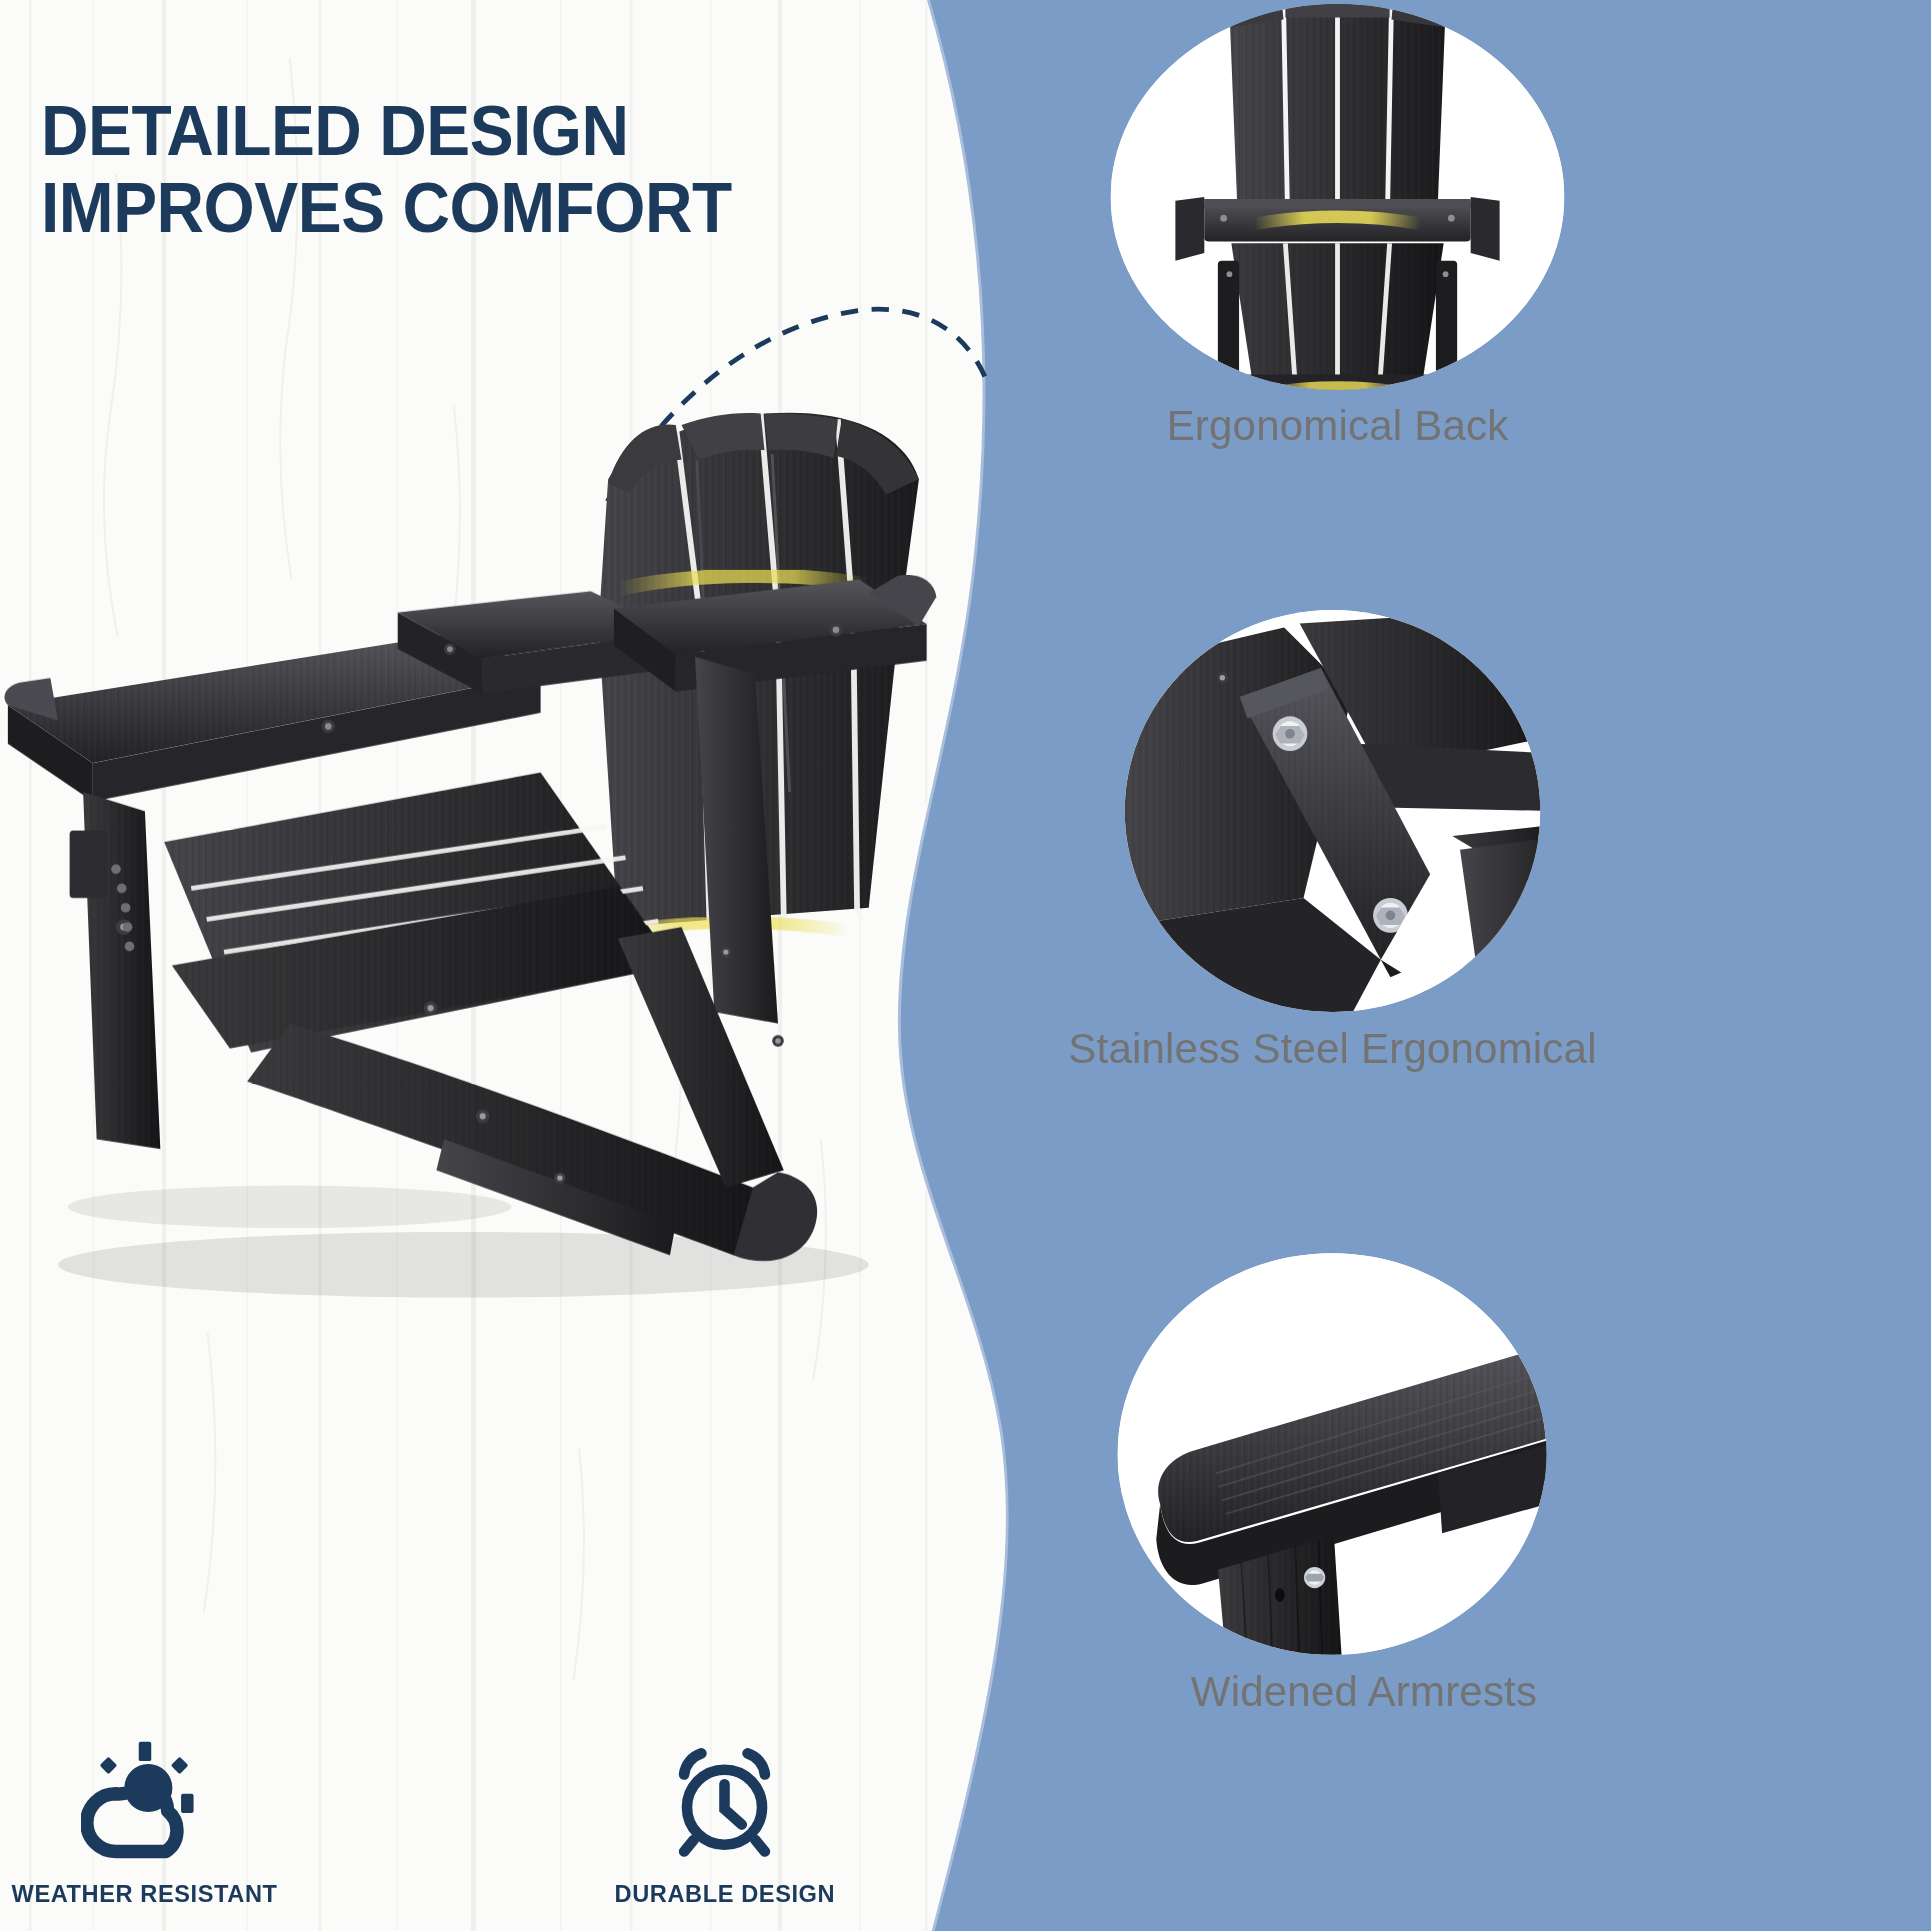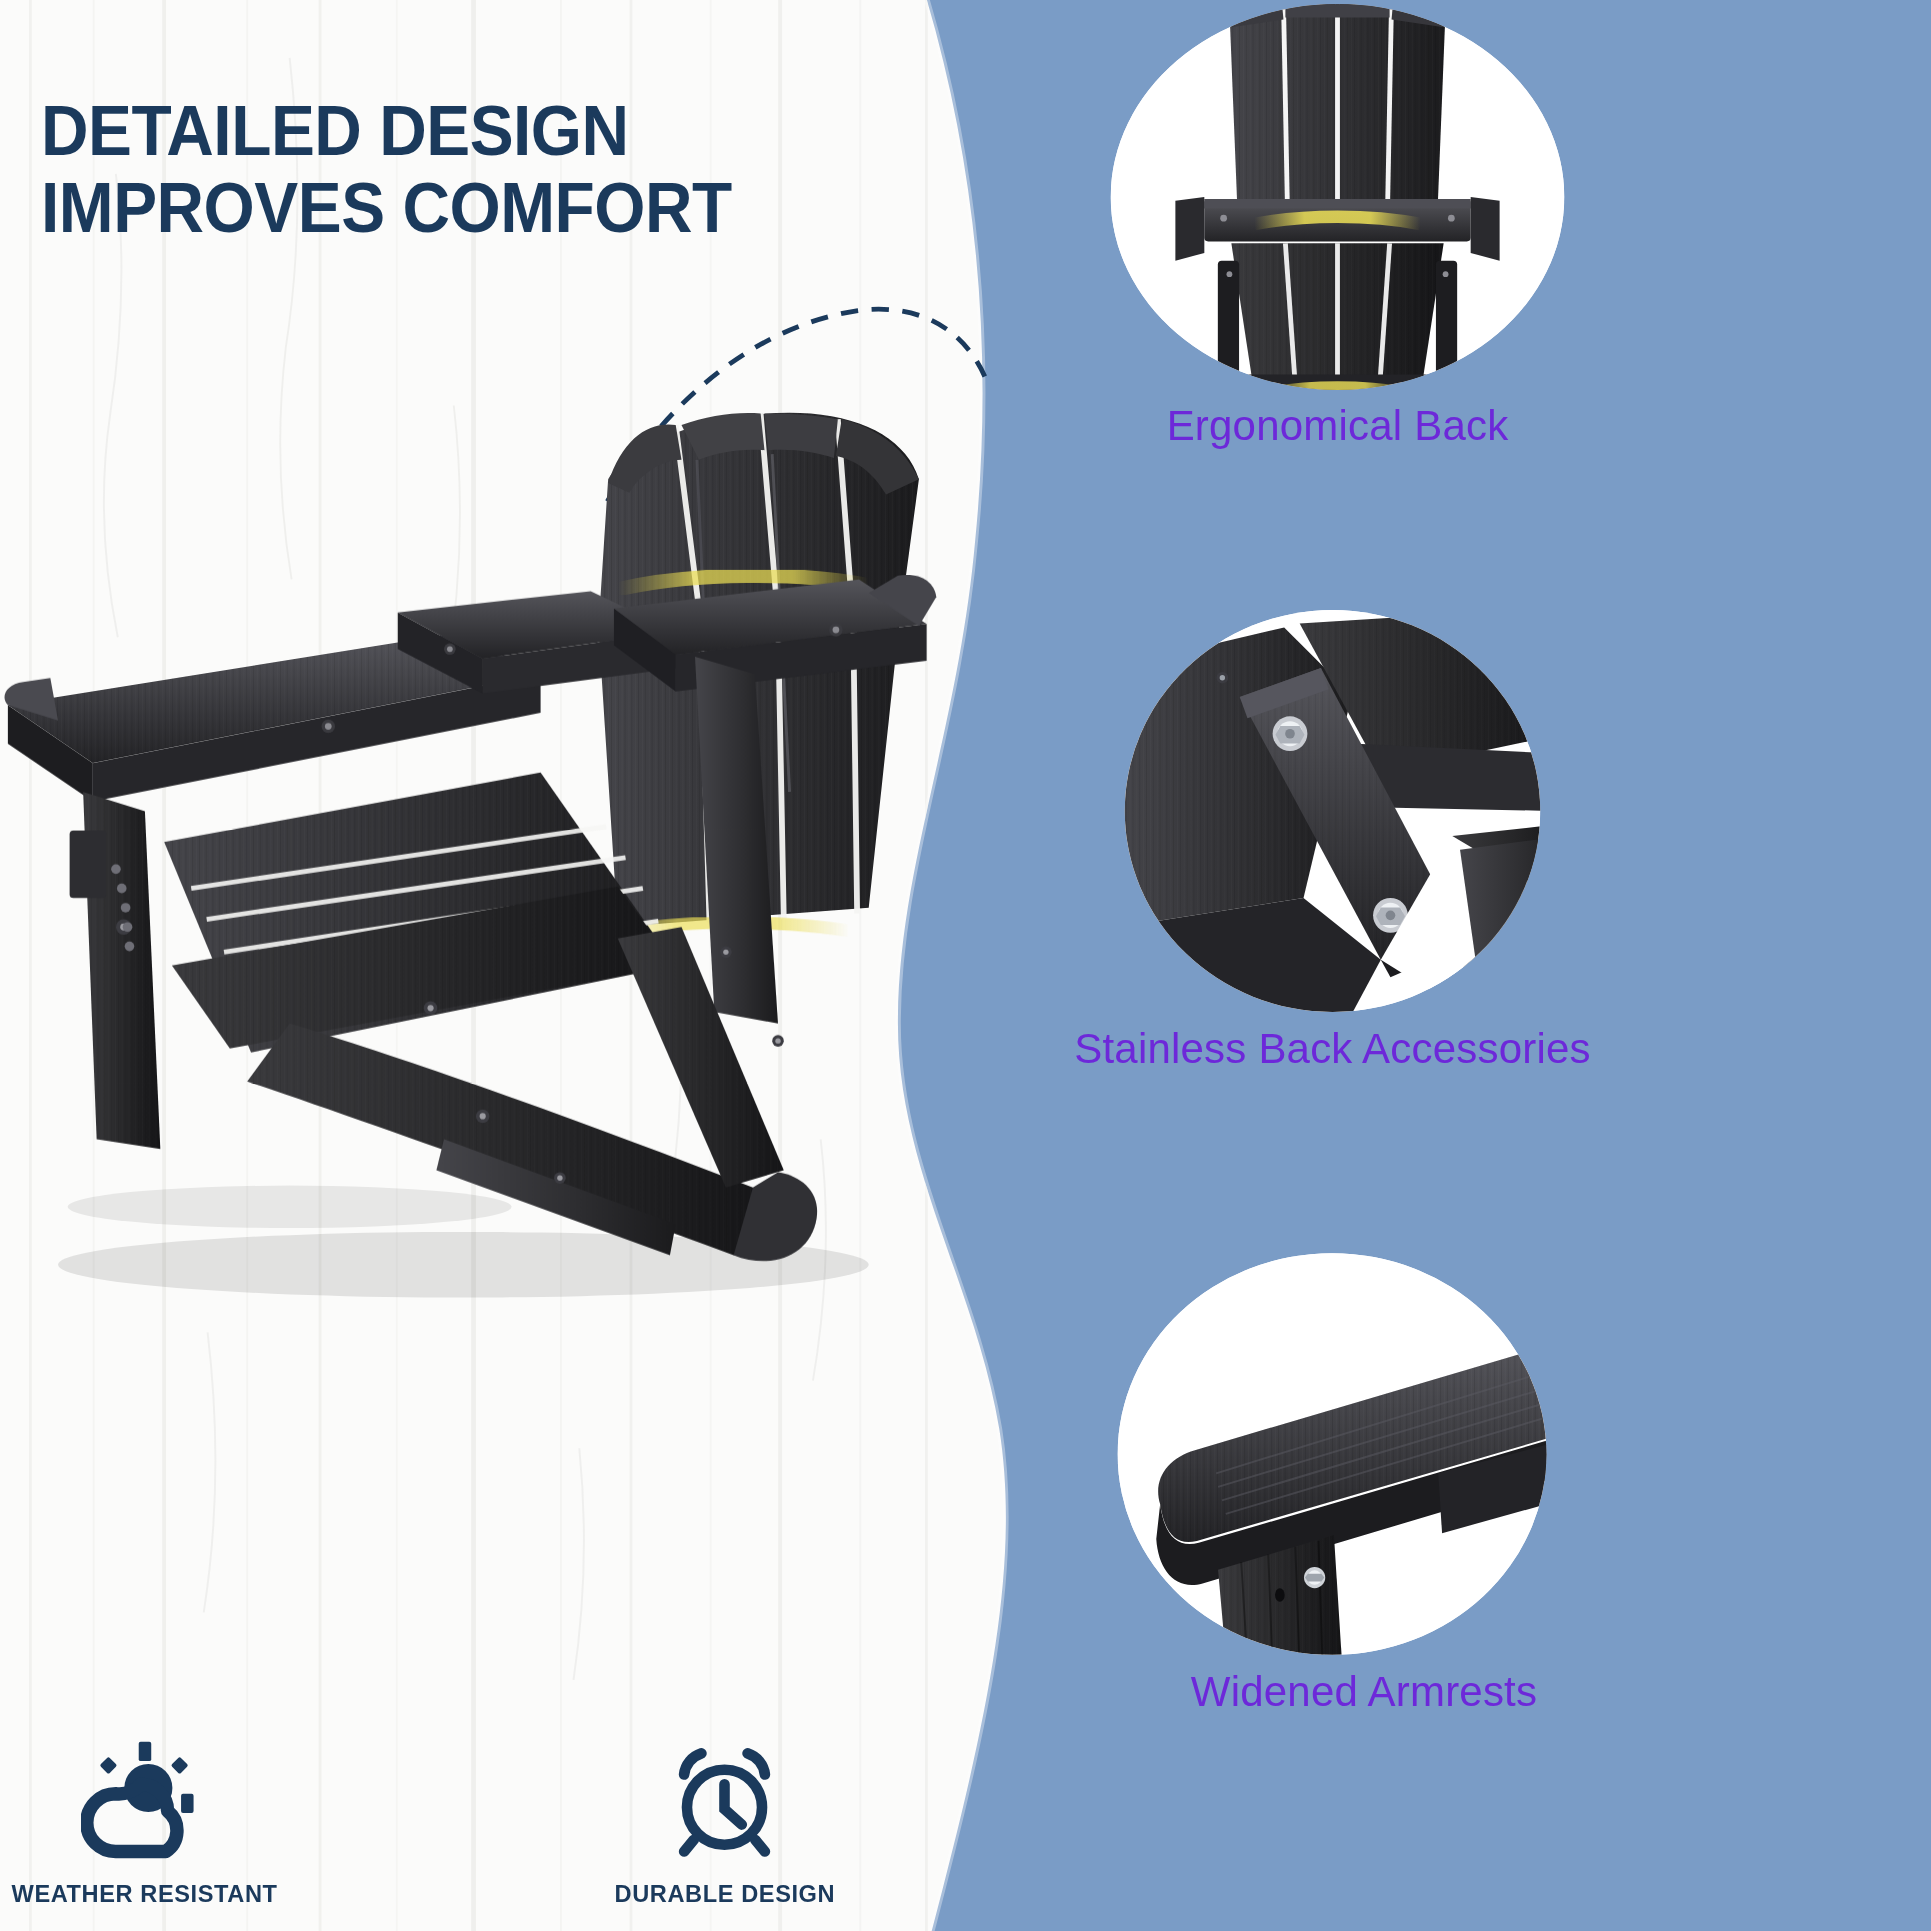--- a/index.html
+++ b/index.html
@@ -66,21 +66,21 @@
     transform:scaleX(0.96);
   }
 
   
   .callout { position:absolute; }
   .callout .oval-wrap { position:relative; }
   .callout .olabel {
     position:absolute;
     left:50%;
     transform:translateX(-50%);
-    color:#6d28d9;
+    color:#737373;
     font-size:42px;
     font-weight:400;
     white-space:nowrap;
     letter-spacing:0.2px;
   }
 
   .c1 { left:1038px; top:3.9px; }
   .c2 { left:1062px; top:608px; }
   .c3 { left:1052px; top:1251px; }
 
@@ -460,21 +460,21 @@
             <path d="M404,236 L512,224 L520,420 L420,420 Z" fill="url(#woodDark)"></path>
 
             <path d="M404,236 L330,364 L420,420 L520,420 L512,300 Z" fill="#ffffff"></path>
             <path d="M412,250 L520,236 L524,420 L436,420 Z" fill="url(#woodMid)"></path>
 
             <path d="M60,330 L250,300 L330,364 L300,420 L60,420 Z" fill="#242428"></path>
           </g>
         </g>
       </svg>
     </div>
-    <div class="olabel">Stainless Back Accessories</div>
+    <div class="olabel">Stainless Steel Ergonomical</div>
   </div>
 
   <div class="callout c3">
     <div class="oval-wrap">
       <svg width="560" height="406" viewBox="0 0 580 420">
         <ellipse cx="290" cy="210" rx="222" ry="208" fill="#ffffff"></ellipse>
         <g clip-path="url(#ovalC)">
           <rect x="68" y="0" width="444" height="420" fill="#ffffff"></rect>
           <g>
 

